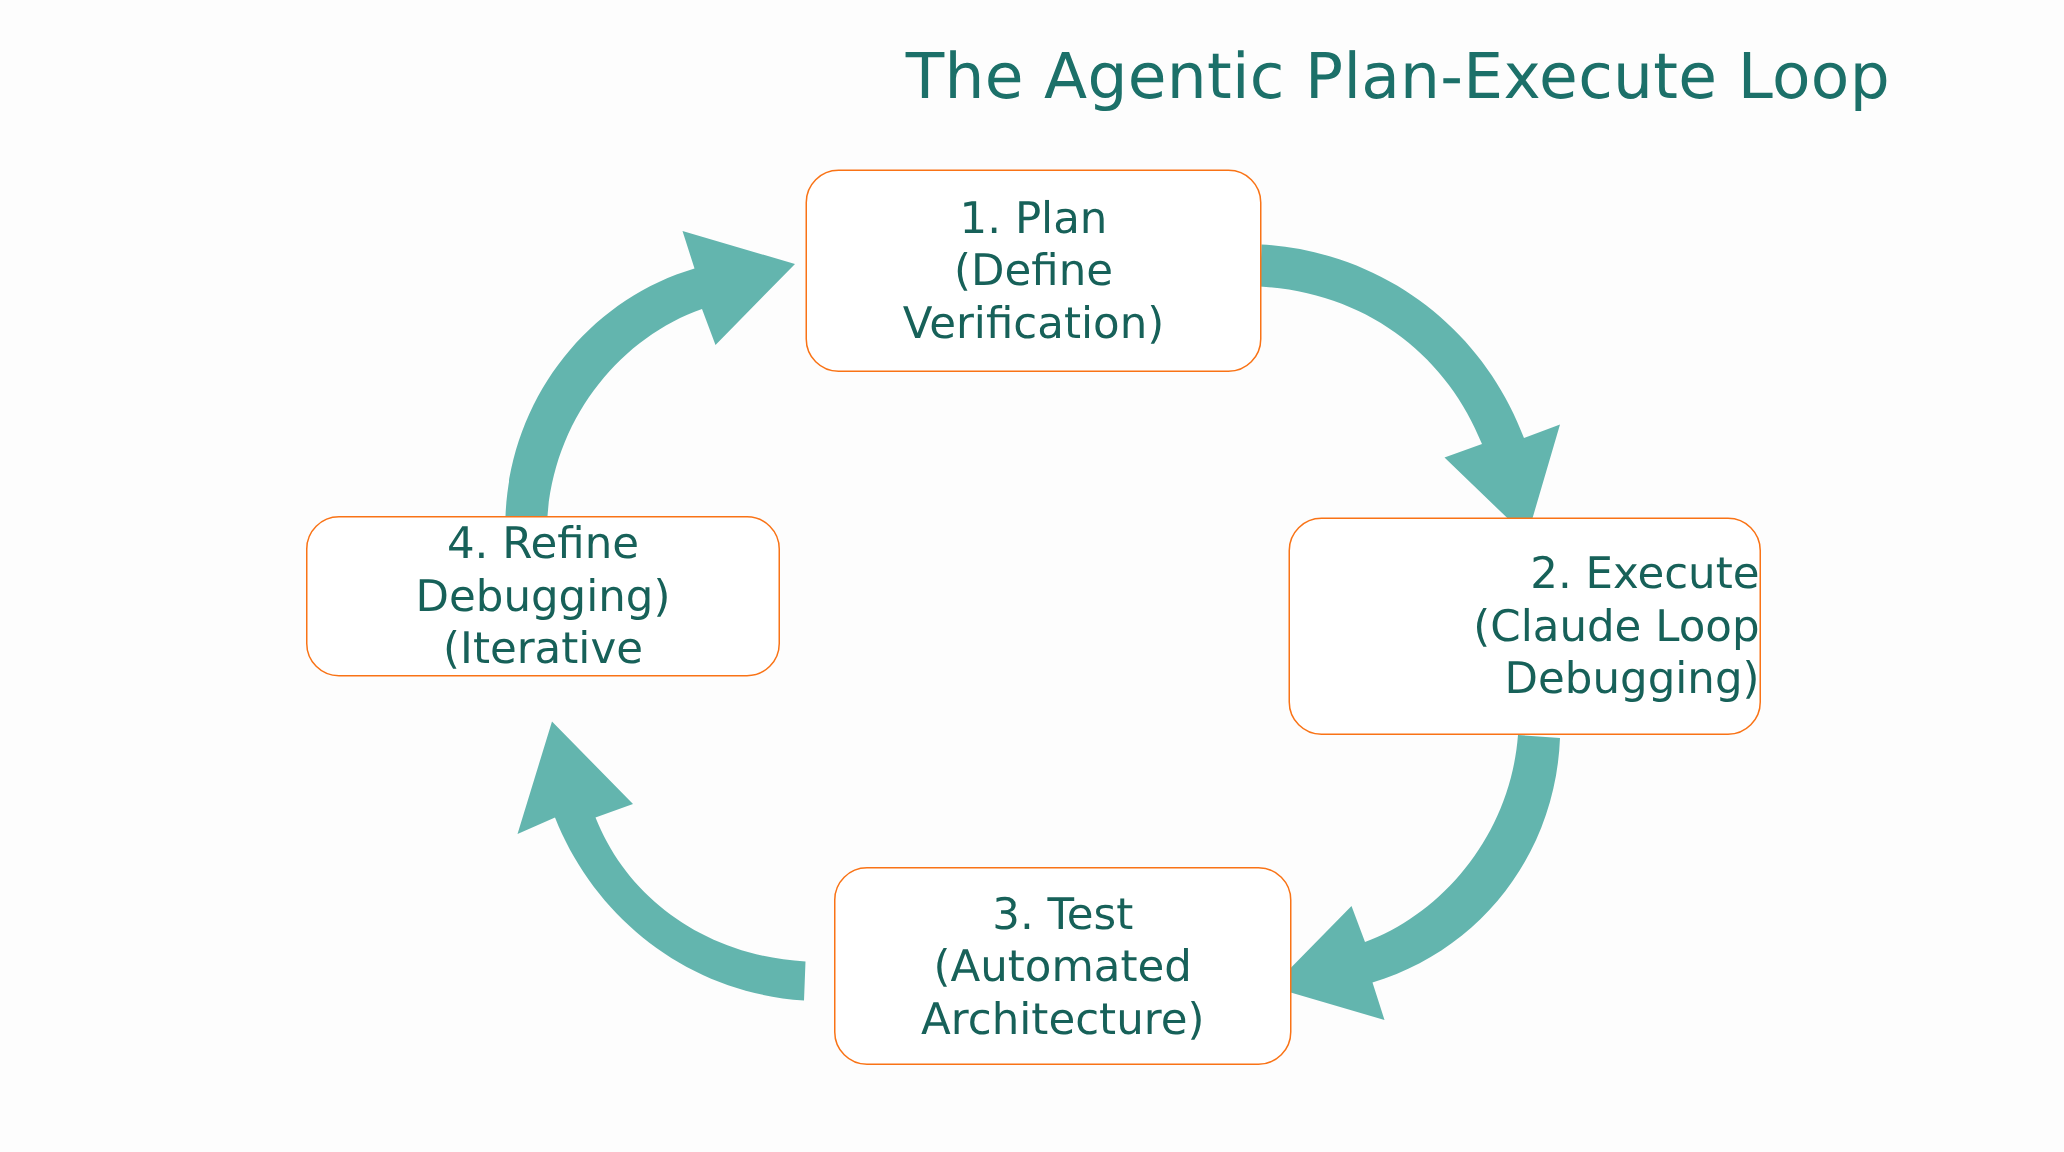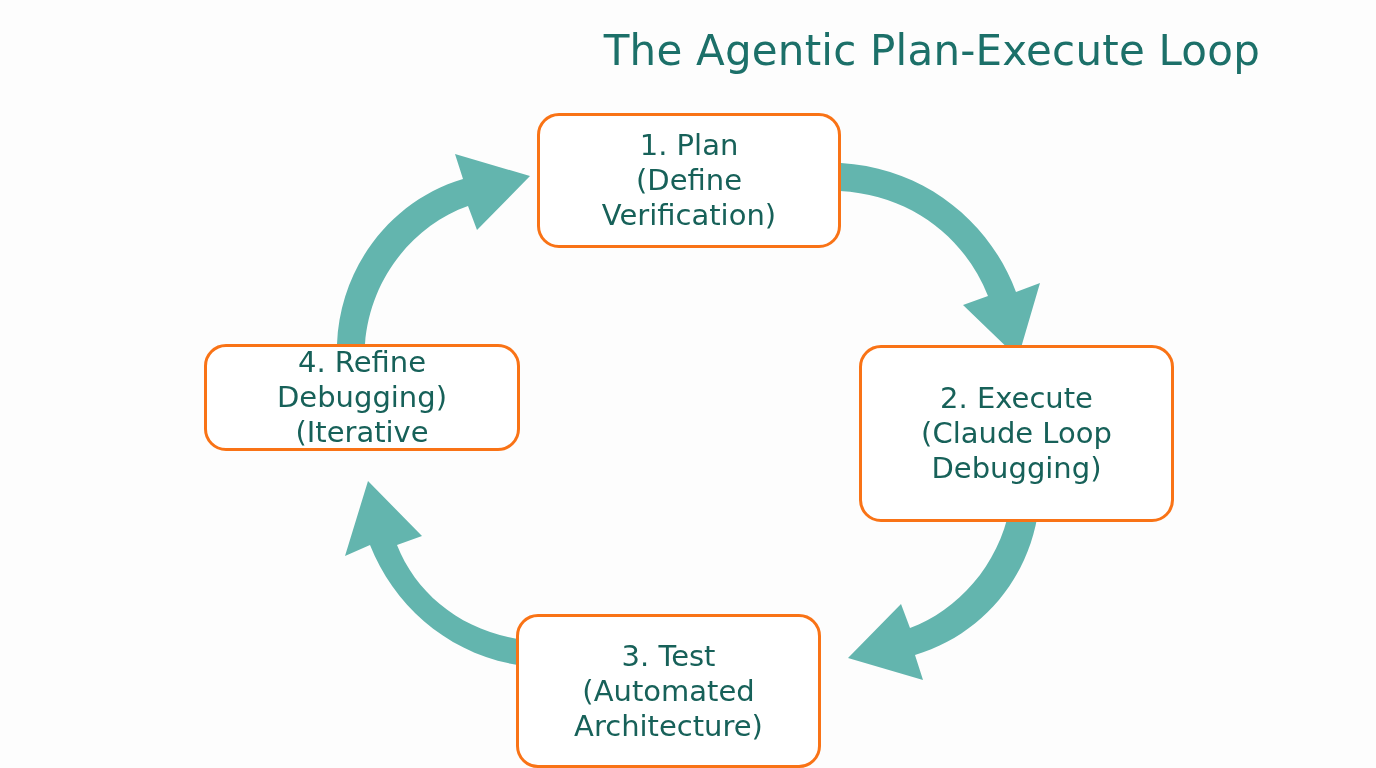--- a/index.html
+++ b/index.html
@@ -38,21 +38,21 @@
     font-weight: 400;
     letter-spacing: 0.2px;
     color: #1c7069;
     font-family: "DejaVu Sans", "Liberation Sans", sans-serif;
     margin-left: 40px;
   }
   .node {
     position: absolute;
     box-sizing: border-box;
     background: #ffffff;
-    border: 3px solid #f97316;
+    border: 1px solid #f97316;
     border-radius: 22px;
     display: flex;
     flex-direction: column;
     align-items: center;
     justify-content: center;
     color: #176159;
     font-size: 29px;
     line-height: 35px;
     text-align: center;
     z-index: 5;
@@ -64,28 +64,28 @@
   #node-plan {
     left: 537px;
     top: 113px;
     width: 304px;
     height: 135px;
   }
   #node-execute {
     left: 859px;
     top: 345px;
     width: 315px;
-    height: 177px;
+    height: 145px;
+    align-items: flex-end;
   }
   #node-test {
-    left: 516px;
+    left: 556px;
     top: 578px;
     width: 305px;
-    height: 154px;
-    margin-top: 36px;
+    height: 132px;
   }
   #node-refine {
     left: 204px;
     top: 344px;
     width: 316px;
     height: 107px;
   }
 </style>
 </head>
 <body>

